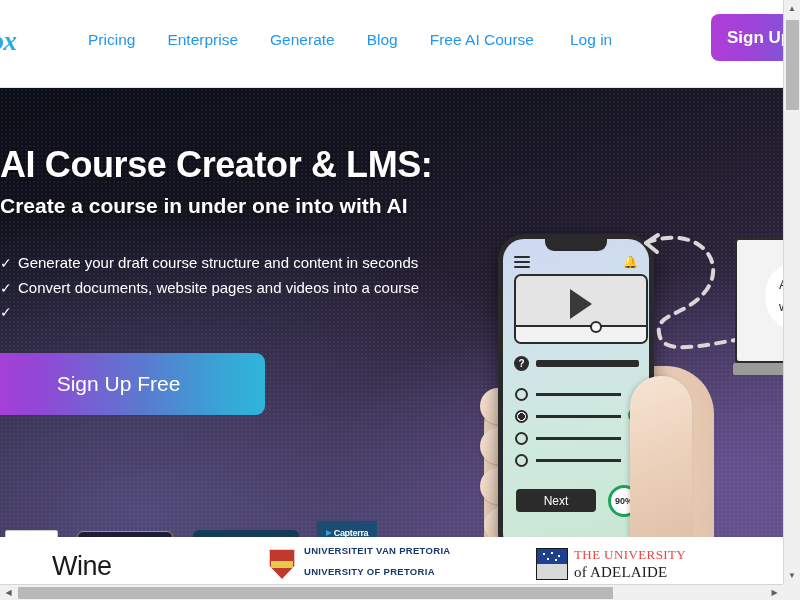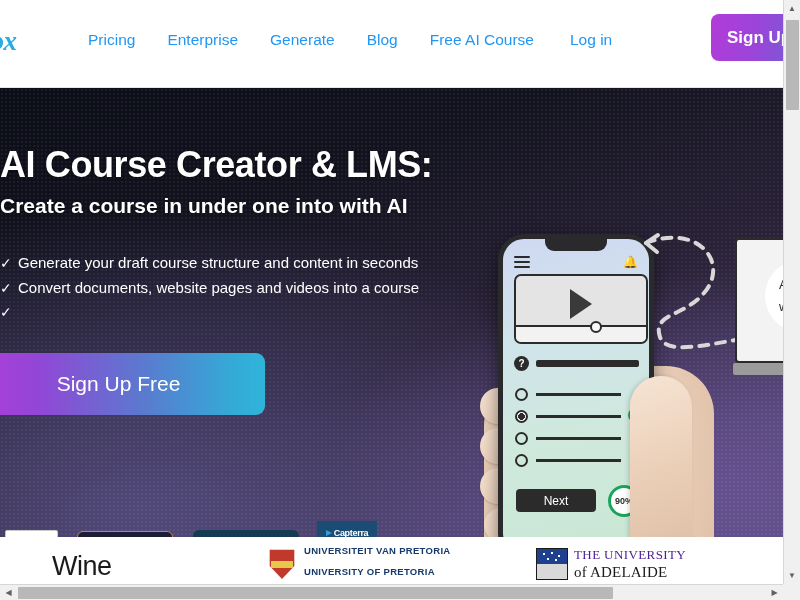--- a/index.html
+++ b/index.html
@@ -485,21 +485,21 @@
     width: 24px; height: 11px;
     background:
       radial-gradient(circle 1.5px at 4px 3px, #fff 99%, transparent 100%),
       radial-gradient(circle 1.5px at 12px 2px, #fff 99%, transparent 100%),
       radial-gradient(circle 1.5px at 19px 5px, #fff 99%, transparent 100%),
       radial-gradient(circle 1.5px at 8px 8px, #fff 99%, transparent 100%),
       radial-gradient(circle 1.5px at 16px 9px, #fff 99%, transparent 100%);
   }
   .ad-bot { flex: 1; background: #d9d9d9; }
   .ad-text { display: flex; flex-direction: column; font-family: "Liberation Serif", serif; }
-  .ad-l1 { font-size: 13px; color: #4c1d95; letter-spacing: 0.4px; white-space: nowrap; }
+  .ad-l1 { font-size: 13px; color: #ef4444; letter-spacing: 0.4px; white-space: nowrap; }
   .ad-l2 { font-size: 15px; color: #1a1a1a; letter-spacing: 0.2px; white-space: nowrap; margin-top: 1px; }
 
   
   #vscroll {
     position: absolute;
     right: 0; top: 0;
     width: 17px; height: 584px;
     background: #f0f0f0;
     border-left: 1px solid #d6d6d6;
   }

